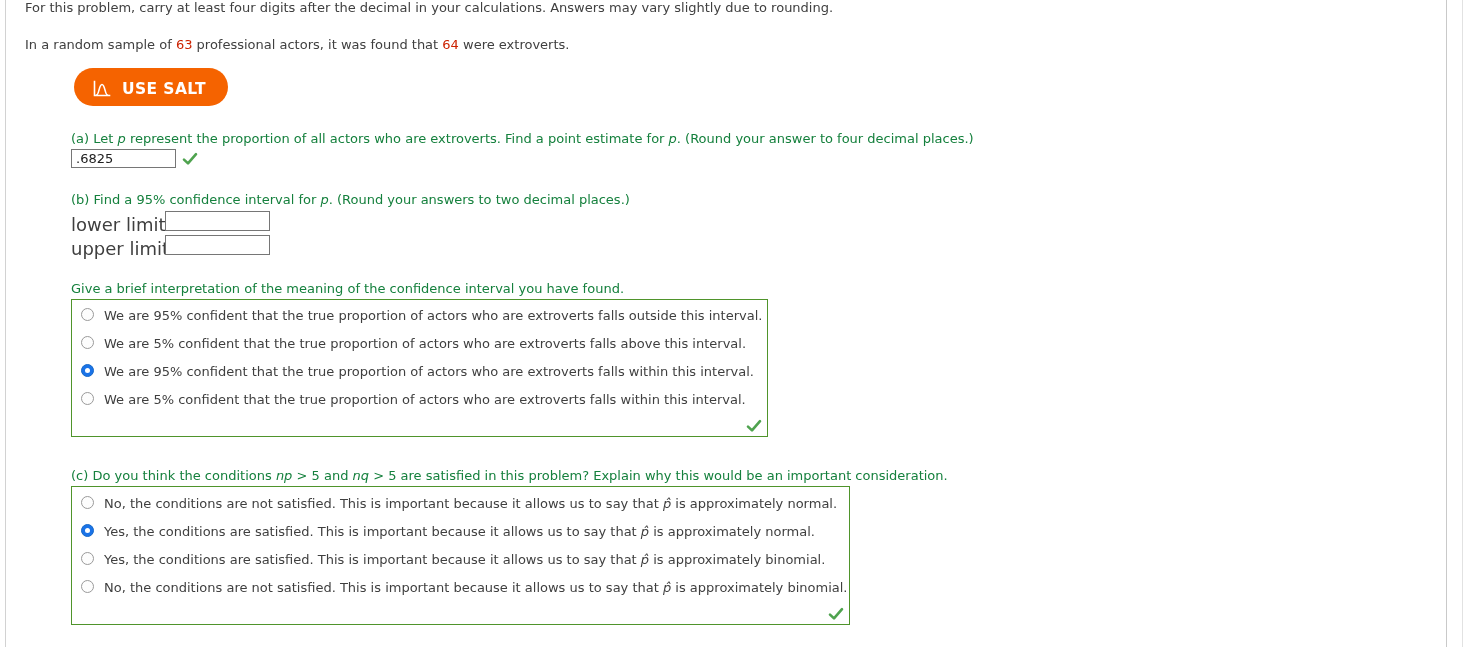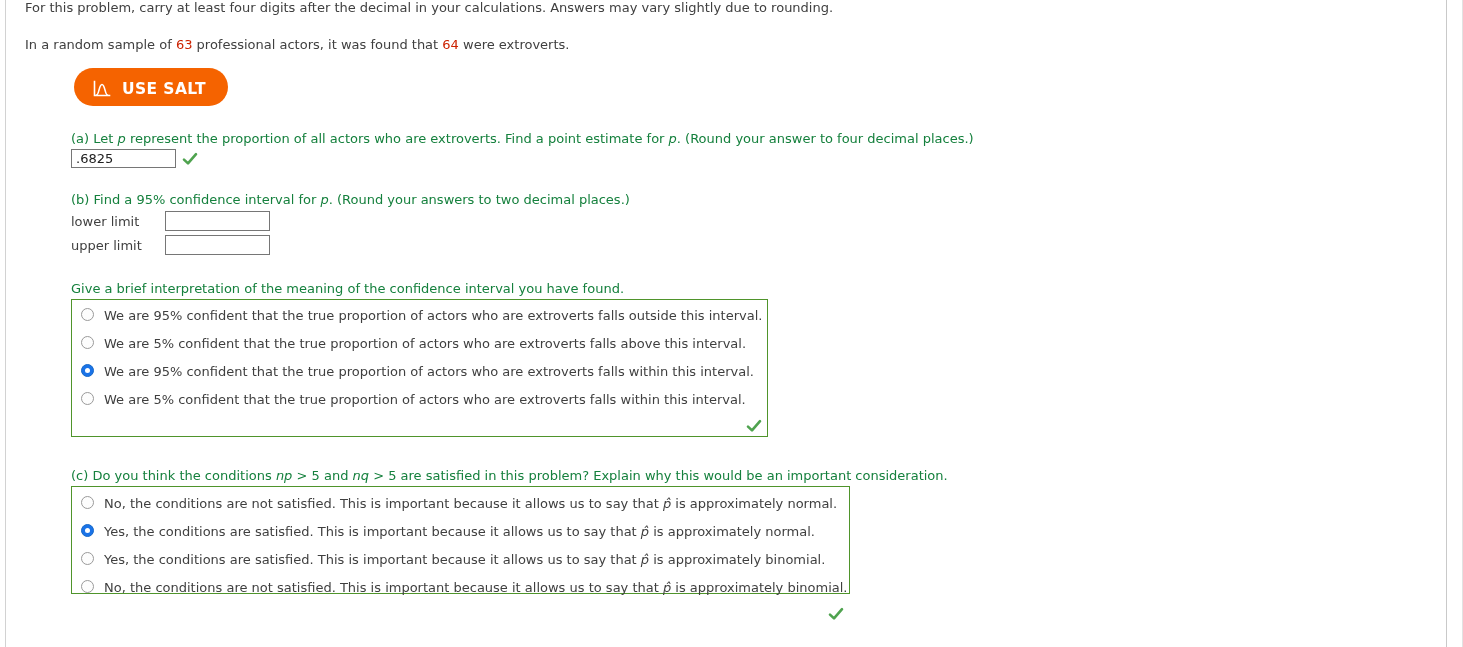--- a/index.html
+++ b/index.html
@@ -114,21 +114,21 @@
     width: 105px; height: 20px;
   }
   #upper-limit {
     left: 165px; top: 235px;
     width: 105px; height: 20px;
   }
 
   .limit-label {
     position: absolute;
     left: 71px;
-    font-size: 13px;
+    font-size: 18px;
     color: #3f3f3f;
     white-space: nowrap;
   }
   #lower-label { top: 214px; }
   #upper-label { top: 238px; }
 
   
   .check {
     position: absolute;
     width: 16px;
@@ -145,21 +145,21 @@
     box-sizing: border-box;
     border: 1px solid #4f942b;
     background: #ffffff;
   }
   #interp-box {
     left: 71px; top: 299px;
     width: 697px; height: 138px;
   }
   #condition-box {
     left: 71px; top: 486px;
-    width: 779px; height: 108px;
+    width: 779px; height: 139px;
   }
 
   .opt-row {
     position: absolute;
     left: 9px;
     display: flex;
     white-space: nowrap;
   }
   .opt-row .radio {
     width: 13px;

